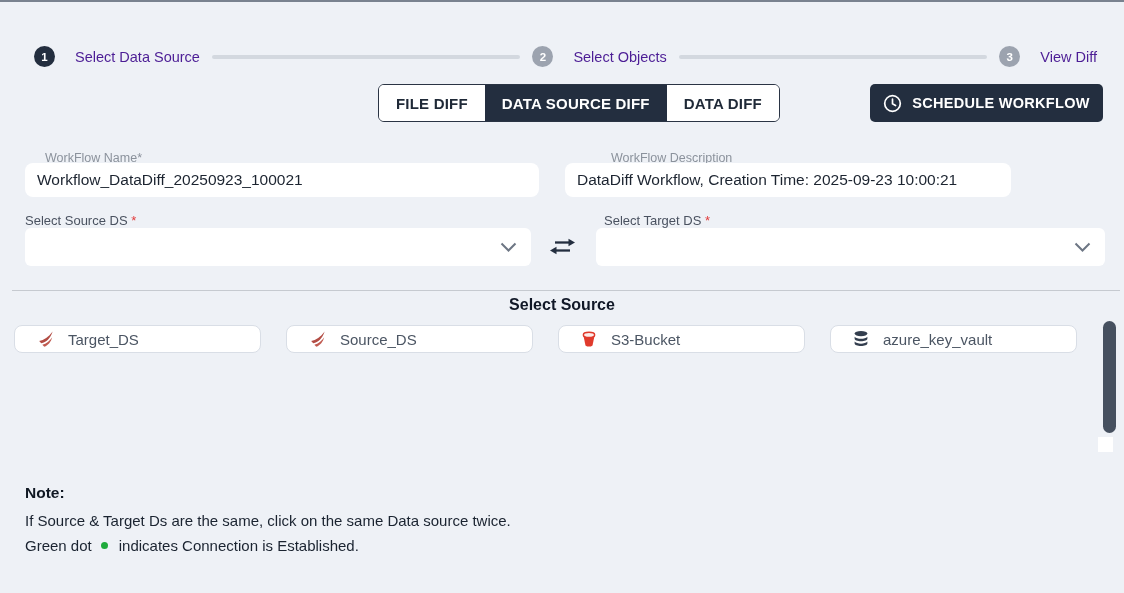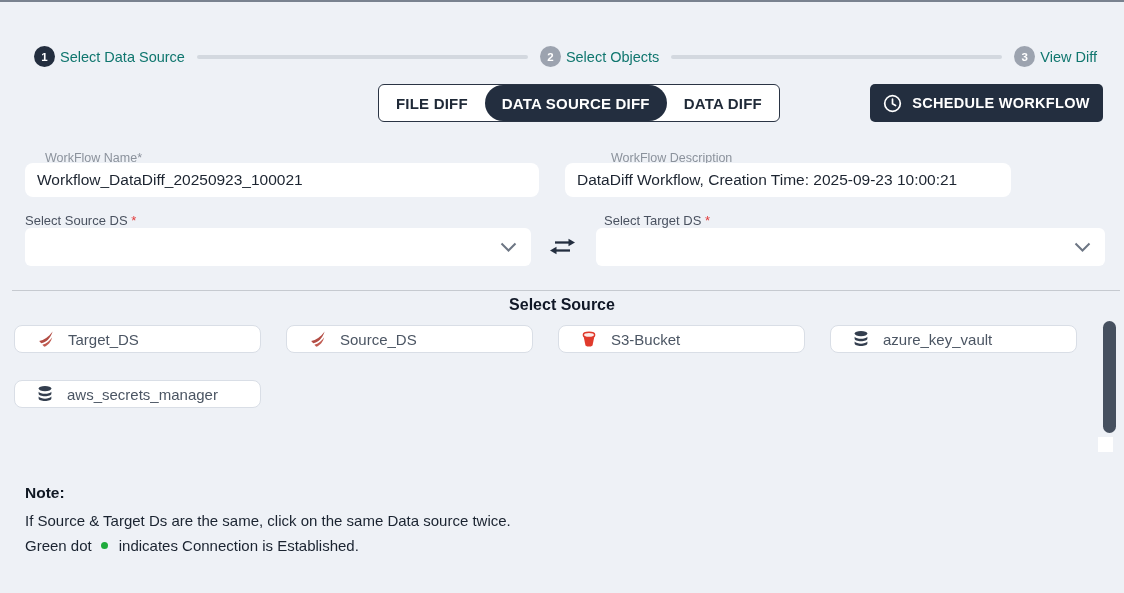--- a/index.html
+++ b/index.html
@@ -16,33 +16,33 @@
   
   .stepper { position:absolute; top:46px; left:34px; right:27px; display:flex; align-items:center; }
   .step { display:flex; align-items:center; flex:none; cursor:pointer; }
   .step-circle {
     width:21px; height:21px; border-radius:50%; color:#fff;
     display:flex; align-items:center; justify-content:center;
     font-size:11.5px; font-weight:bold; flex:none;
   }
   .step-circle.active { background:#232e3f; }
   .step-circle.inactive { background:#9ca3af; }
-  .step-label { margin-left:5px; font-size:14.5px; color:#0f766e; white-space:nowrap; }
+  .step-label { margin-left:20px; font-size:14.5px; color:#4c1d95; white-space:nowrap; }
   .connector { flex:1; height:4px; background:#d3d8df; border-radius:2px; margin:0 12px; }
 
   
   .tab-group {
     position:absolute; left:378px; top:84px; height:38px;
     display:flex; border:1.5px solid #2a3444; border-radius:6px;
     overflow:hidden; background:#fff;
   }
   .tab {
     display:flex; align-items:center; padding:0 17px;
     font-size:15px; font-weight:600; color:#1f2937;
-    letter-spacing:.2px; white-space:nowrap; cursor:pointer; background:#fff;border-radius:18px;
+    letter-spacing:.2px; white-space:nowrap; cursor:pointer; background:#fff;
   }
   .tab.active { background:#232e3f; color:#fff; }
 
   
   .schedule-btn {
     position:absolute; left:870px; top:84px; width:233px; height:38px;
     background:#232e3f; border:none; border-radius:5px; color:#fff;
     font-family:"Liberation Sans", sans-serif;
     font-size:14.5px; font-weight:600; letter-spacing:.3px;
     display:flex; align-items:center; justify-content:center; gap:10px; cursor:pointer;
@@ -208,30 +208,20 @@
   <div class="ds-card">
     <span style="display:flex;">
       <svg width="18" height="18" viewBox="0 0 24 24" fill="#333e4e">
         <ellipse cx="12" cy="4.8" rx="8.5" ry="3.4"></ellipse>
         <path d="M3.5 9c1.8 1.8 4.9 2.8 8.5 2.8S18.7 10.8 20.5 9v2.6c0 1.9-3.8 3.4-8.5 3.4s-8.5-1.5-8.5-3.4z"></path>
         <path d="M3.5 15.4c1.8 1.8 4.9 2.8 8.5 2.8s6.7-1 8.5-2.8V18c0 1.9-3.8 3.4-8.5 3.4S3.5 19.9 3.5 18z"></path>
       </svg>
     </span>
     <span>azure_key_vault</span>
   </div>
-  <div class="ds-card">
-    <span style="display:flex;">
-      <svg width="18" height="18" viewBox="0 0 24 24" fill="#333e4e">
-        <ellipse cx="12" cy="4.8" rx="8.5" ry="3.4"></ellipse>
-        <path d="M3.5 9c1.8 1.8 4.9 2.8 8.5 2.8S18.7 10.8 20.5 9v2.6c0 1.9-3.8 3.4-8.5 3.4s-8.5-1.5-8.5-3.4z"></path>
-        <path d="M3.5 15.4c1.8 1.8 4.9 2.8 8.5 2.8s6.7-1 8.5-2.8V18c0 1.9-3.8 3.4-8.5 3.4S3.5 19.9 3.5 18z"></path>
-      </svg>
-    </span>
-    <span>aws_secrets_manager</span>
-  </div>
 </div>
 
 <div class="scroll-thumb"></div>
 <div class="scroll-corner"></div>
 
 <div class="note">
   <div class="note-title">Note:</div>
   <div class="note-line">If Source &amp; Target Ds are the same, click on the same Data source twice.</div>
   <div class="note-line">
     <span>Green dot</span><span class="green-dot"></span><span>indicates Connection is Established.</span>

